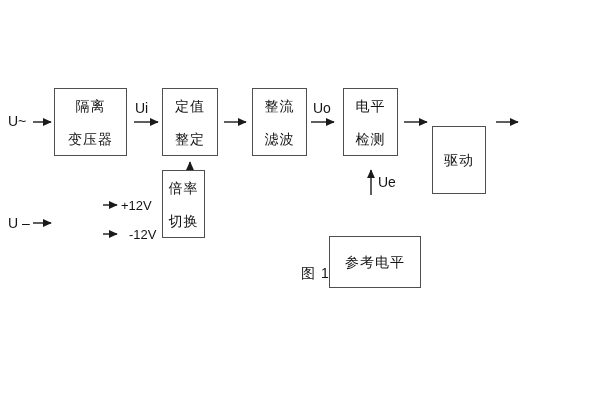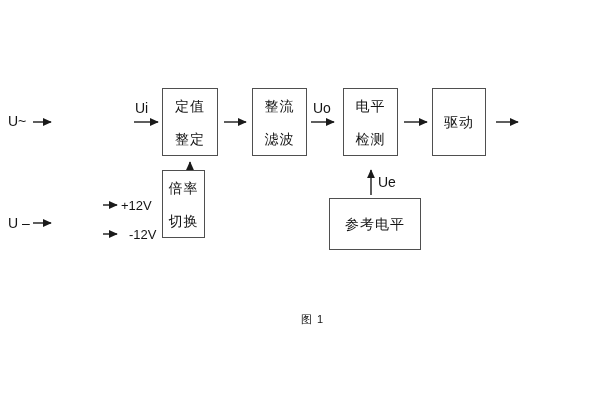--- a/index.html
+++ b/index.html
@@ -7,24 +7,24 @@
     position:relative;width:600px;height:400px;background:#ffffff;
     font-family:"Liberation Sans","DejaVu Sans",sans-serif;color:#141414;
     overflow:hidden;
   }
   .wires{position:absolute;left:0;top:0;width:600px;height:400px;}
   .box{
     position:absolute;box-sizing:border-box;border:1.5px solid #4f4f4f;background:#fff;
     display:flex;flex-direction:column;align-items:center;justify-content:center;
     gap:19px;font-size:14px;line-height:1;letter-spacing:1px;text-align:center;
   }
-  .box.single{gap:0;}
+  .box.single{gap:0;margin-top:38px;}
   .sig{position:absolute;font-size:14px;line-height:1;white-space:nowrap;}
   .rail{font-size:13px;}
-  .caption{position:absolute;font-size:11px;line-height:1;letter-spacing:1px;margin-top:48px;}
+  .caption{position:absolute;font-size:14px;line-height:1;letter-spacing:1px;}
 </style>
 </head>
 <body>
 
 <div class="canvas">
 
   <svg class="wires" viewBox="0 0 600 400" xmlns="http://www.w3.org/2000/svg">
     <defs>
       <marker id="ah" markerWidth="9" markerHeight="8" refX="8.2" refY="4" orient="auto" markerUnits="userSpaceOnUse">
         <path d="M0,0 L9,4 L0,8 z" fill="#1a1a1a"></path>
@@ -38,20 +38,24 @@
       <line x1="404" y1="122" x2="427" y2="122" marker-end="url(#ah)"></line>
       <line x1="496" y1="122" x2="518" y2="122" marker-end="url(#ah)"></line>
       <line x1="33" y1="223" x2="51" y2="223" marker-end="url(#ah)"></line>
       <line x1="103" y1="205" x2="117" y2="205" marker-end="url(#ah)"></line>
       <line x1="103" y1="234" x2="117" y2="234" marker-end="url(#ah)"></line>
       <line x1="190" y1="186" x2="190" y2="162" marker-end="url(#ah)"></line>
       <line x1="371" y1="195" x2="371" y2="170" marker-end="url(#ah)"></line>
     </g>
   </svg>
 
+  <div class="box" style="left:54px;top:88px;width:73px;height:68px">
+    <span>隔离</span>
+    <span>变压器</span>
+  </div>
 
   <div class="box" style="left:162px;top:88px;width:56px;height:68px">
     <span>定值</span>
     <span>整定</span>
   </div>
 
   <div class="box" style="left:252px;top:88px;width:55px;height:68px">
     <span>整流</span>
     <span>滤波</span>
   </div>

